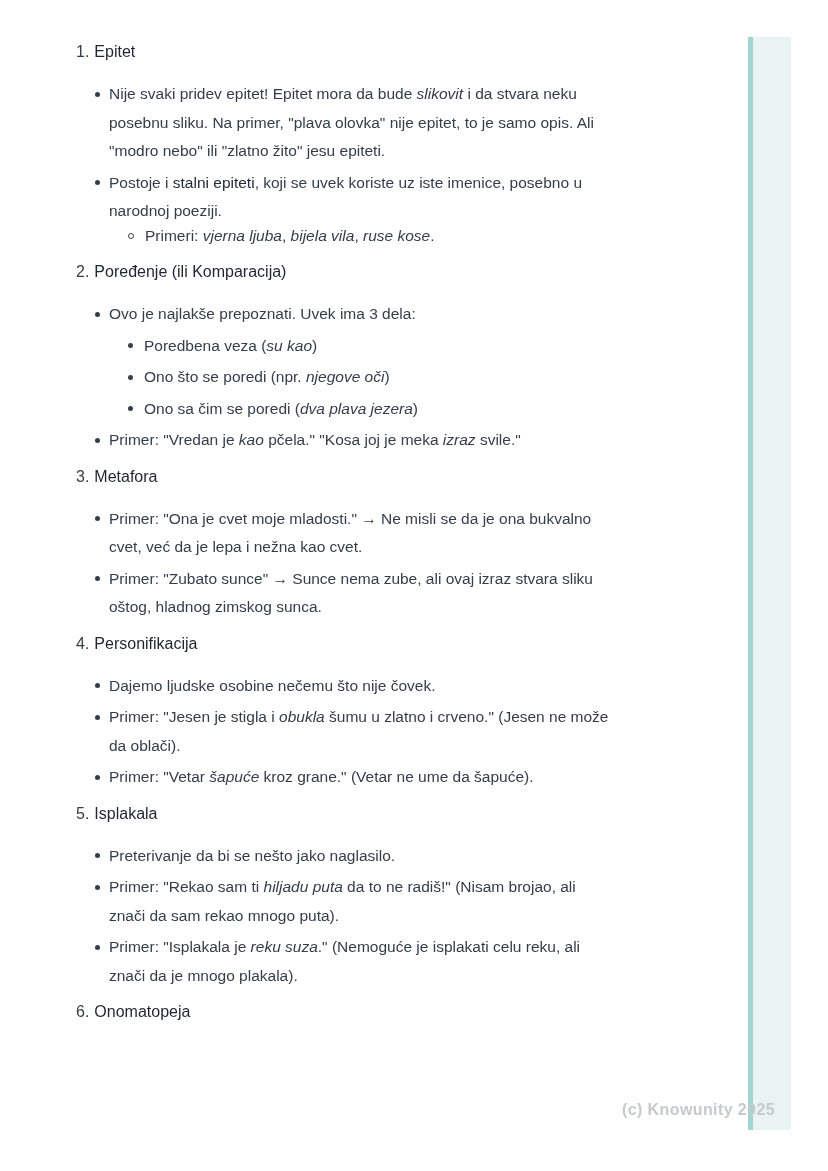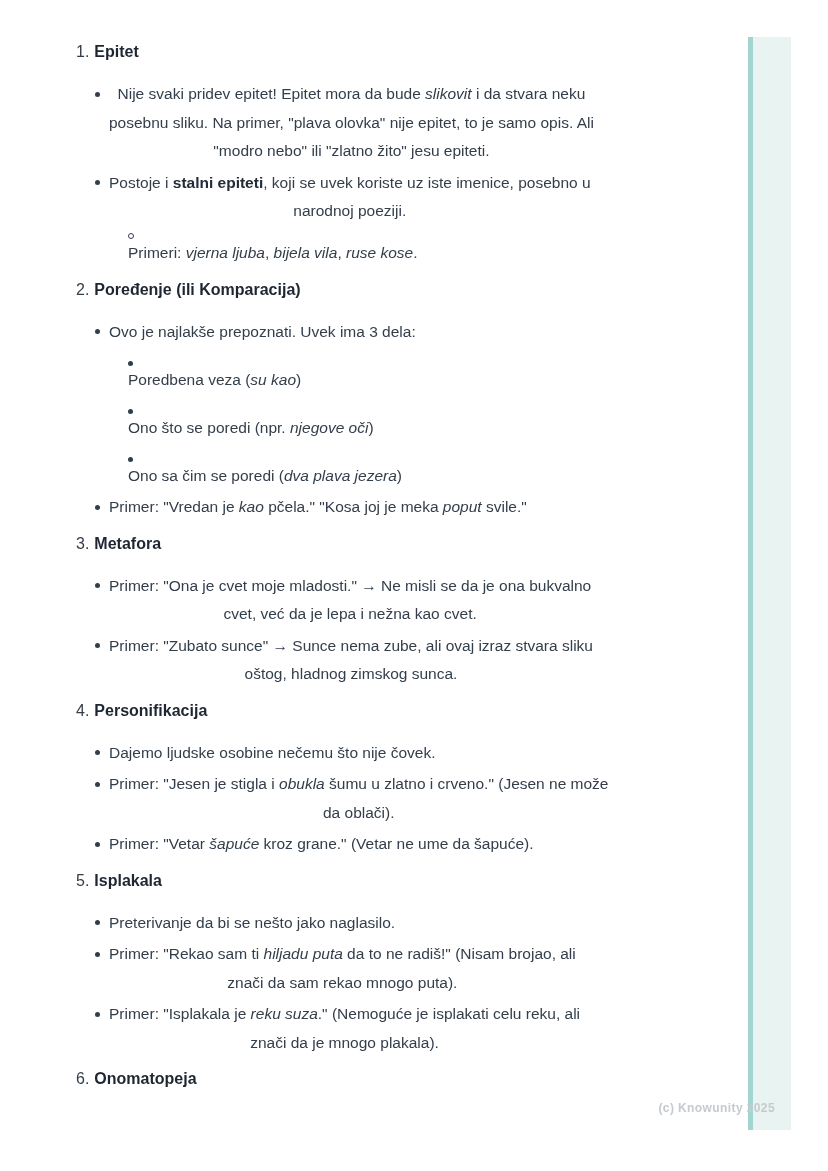--- a/index.html
+++ b/index.html
@@ -49,34 +49,34 @@
   }
   .section:first-child .section-heading {
     margin-top: 0;
   }
   .section-number {
     font-weight: 400;
     color: #333e4b;
     margin-right: 5px;
   }
   .section-title {
-    font-weight: 700;
+    font-weight: 400;
   }
   .item {
     display: flex;
     align-items: flex-start;
     margin: 0 0 3px 0;
     font-size: 15.5px;
     line-height: 28.5px;
   }
   .item.tight {
     margin-top: -7px;
   }
   .item.level-1 { padding-left: 19px; }
-  .item.level-2 { padding-left: 52px; flex-direction: column; }
+  .item.level-2 { padding-left: 52px; }
   .marker {
     flex: 0 0 auto;
     width: 5px;
     height: 5px;
     border-radius: 50%;
     margin-top: 11.5px;
   }
   .marker.disc {
     background: #333e4b;
   }
@@ -85,30 +85,29 @@
     height: 4px;
     background: transparent;
     border: 1.5px solid #333e4b;
   }
   .item.level-1 .marker { margin-right: 9px; }
   .item.level-2 .marker { margin-right: 11px; }
   .text {
     margin: 0;
     white-space: pre-wrap;
     max-width: 605px;
-    text-align: center;
   }
   .text em { font-style: italic; }
-  .text strong { font-weight: 700; color: #222c38; }
+  .text strong { font-weight: 400; color: #222c38; }
   .watermark {
     position: absolute;
     top: 1101px;
     right: 53px;
     z-index: 2;
-    font-size: 12px;
+    font-size: 16px;
     letter-spacing: 0.4px;
     color: #c5cacf;
     font-weight: 700;
   }
 </style>
 </head>
 <body>
 
 <div class="page">
   <div class="accent-bar">
@@ -152,21 +151,21 @@
         <div class="item level-2">
           <span class="marker disc"></span>
           <p class="text"><span>Ono što se poredi (npr. </span><em>njegove oči</em><span>)</span></p>
         </div>
         <div class="item level-2">
           <span class="marker disc"></span>
           <p class="text"><span>Ono sa čim se poredi (</span><em>dva plava jezera</em><span>)</span></p>
         </div>
         <div class="item level-1">
           <span class="marker disc"></span>
-          <p class="text"><span>Primer: "Vredan je </span><em>kao</em><span> pčela." "Kosa joj je meka </span><em>poput</em><span> svile."</span></p>
+          <p class="text"><span>Primer: "Vredan je </span><em>kao</em><span> pčela." "Kosa joj je meka </span><em>izraz</em><span> svile."</span></p>
         </div>
       </section>
       <section class="section">
         <h2 class="section-heading">
           <span class="section-number">3.</span>
           <span class="section-title">Metafora</span>
         </h2>
         <div class="item level-1">
           <span class="marker disc"></span>
           <p class="text"><span>Primer: "Ona je cvet moje mladosti." → Ne misli se da je ona bukvalno

